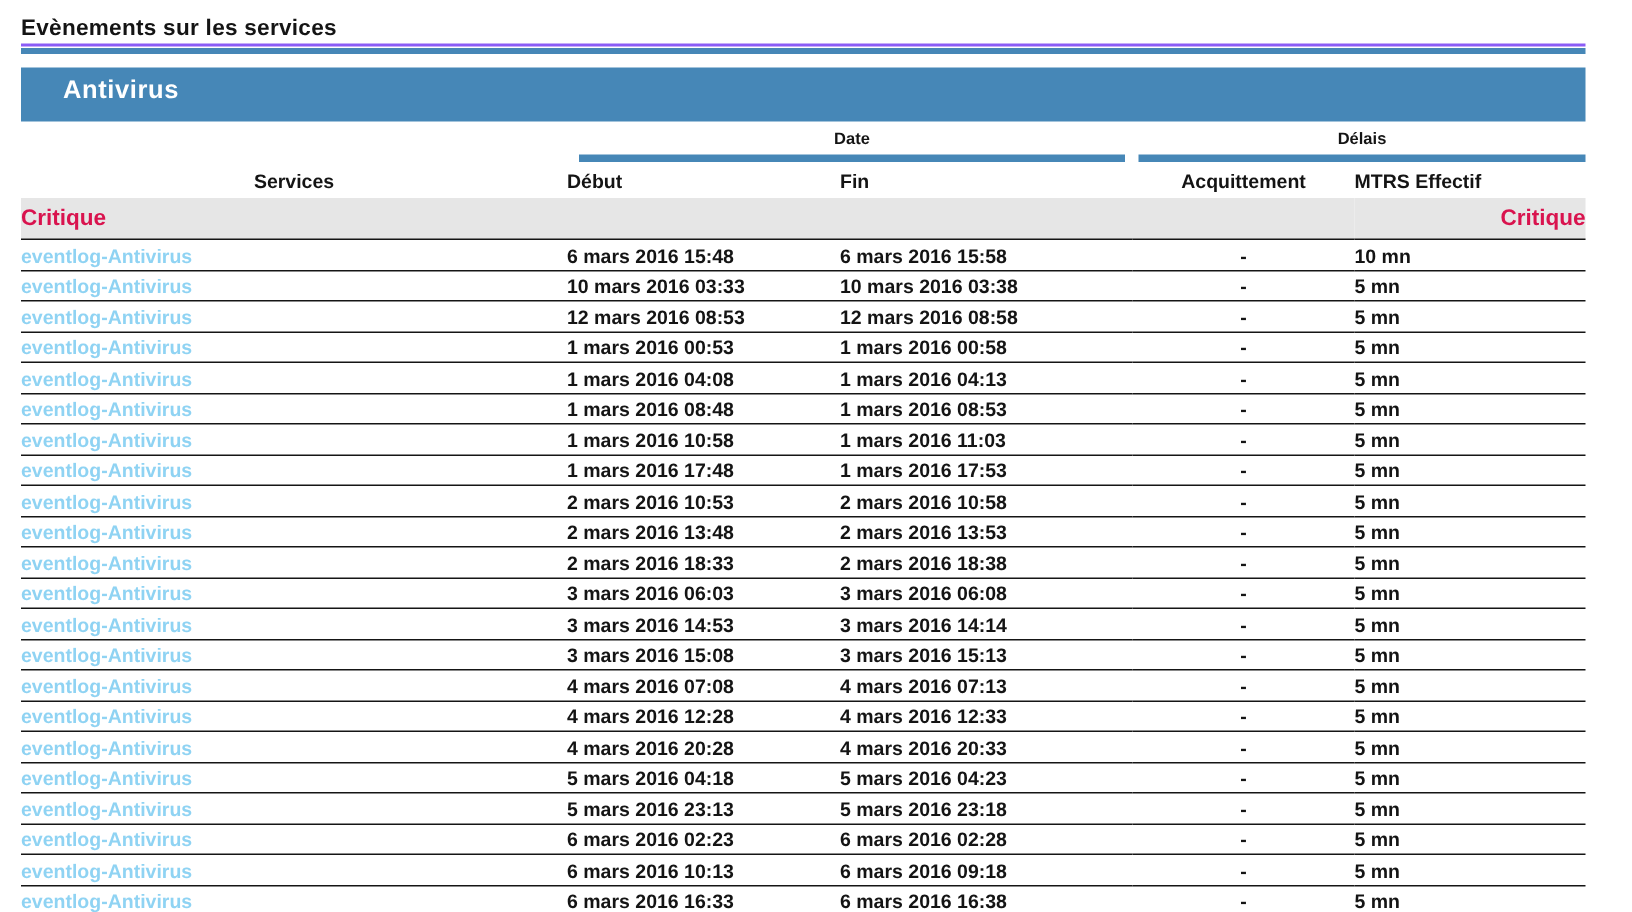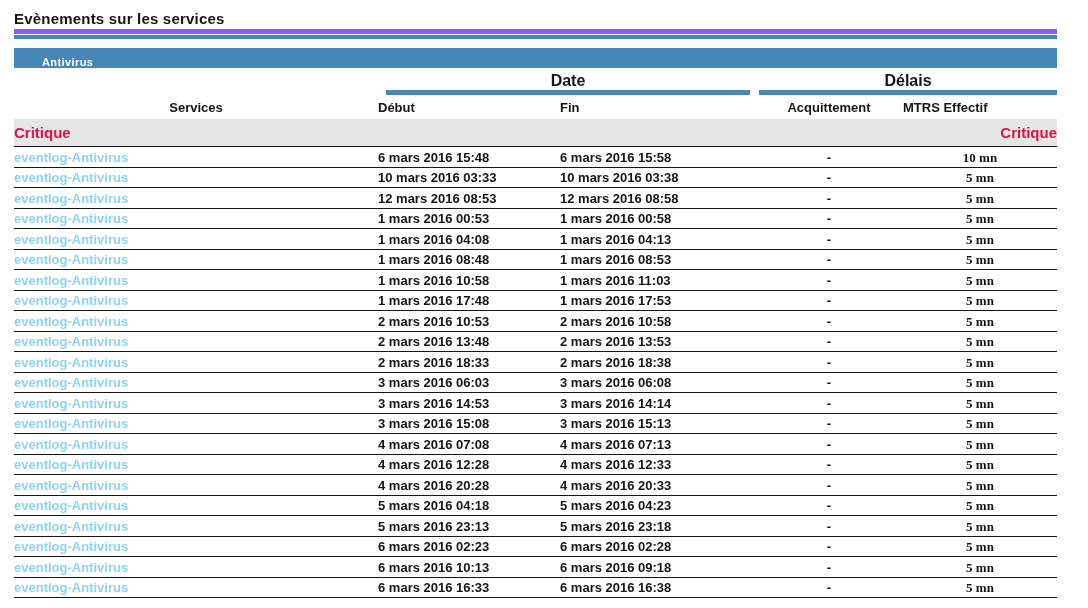--- a/index.html
+++ b/index.html
@@ -15,47 +15,47 @@
     margin-left: 14px;
     width: 1043px;
     padding-top: 10px;
   }
   
   .report-title {
     font-size: 15px;
     line-height: 17px;
     letter-spacing: 0.2px;
     padding-bottom: 2px;
-    border-bottom: 5px solid #8b5cf6;
+    border-bottom: 2px solid #8b5cf6;
   }
   .title-blue-rule {
     height: 4px;
     margin-top: 1px;
     margin-bottom: 9px;
   }
   
   .section-bar {
-    height: 20px;
+    height: 36px;
     line-height: 29px;
     color: #ffffff;
-    font-size: 11px;
+    font-size: 17px;
     letter-spacing: 0.4px;
     padding-left: 28px;
     margin-bottom: 2px;
   }
   
   table {
     width: 100%;
     border-collapse: collapse;
     table-layout: fixed;
   }
   th { font-weight: bold; }
   .grp-row th { padding: 3px 0 0 0; vertical-align: bottom; }
   .grp-inner {
-    font-size: 16px;
+    font-size: 11px;
     line-height: 15px;
     text-align: center;
     padding-bottom: 2px;
     border-bottom: 5px solid;
   }
   .date-inner   { margin: 0 5px 0 8px; }
   .delais-inner { margin-left: 4px; }
   .col-row th {
     font-size: 13px;
     line-height: 15px;
@@ -83,21 +83,21 @@
     padding: 2.5px 0 2px 0;
     border-bottom: 1px solid #151515;
     white-space: nowrap;
     overflow: hidden;
   }
   .c-serv  { padding-left: 2px; margin-left: 24px; }
   .c-serv .link { cursor: pointer; text-decoration: none; }
   .c-debut { padding-left: 8px; }
   .c-fin   { padding-left: 2px; }
   .c-acq   { text-align: center; }
-  .c-mtrs  { text-align: center; padding-right: 2px; font-family: Liberation Serif, serif; }
+  .c-mtrs  { text-align: left; padding-right: 2px; }
 </style>
 </head>
 <body>
 
 <div class="page">
 
   <div class="report-title">Evènements sur les services</div>
   <div class="title-blue-rule" style="background: rgb(70, 135, 183);"></div>
 
   <div class="section-bar" style="background: rgb(70, 135, 183);">

